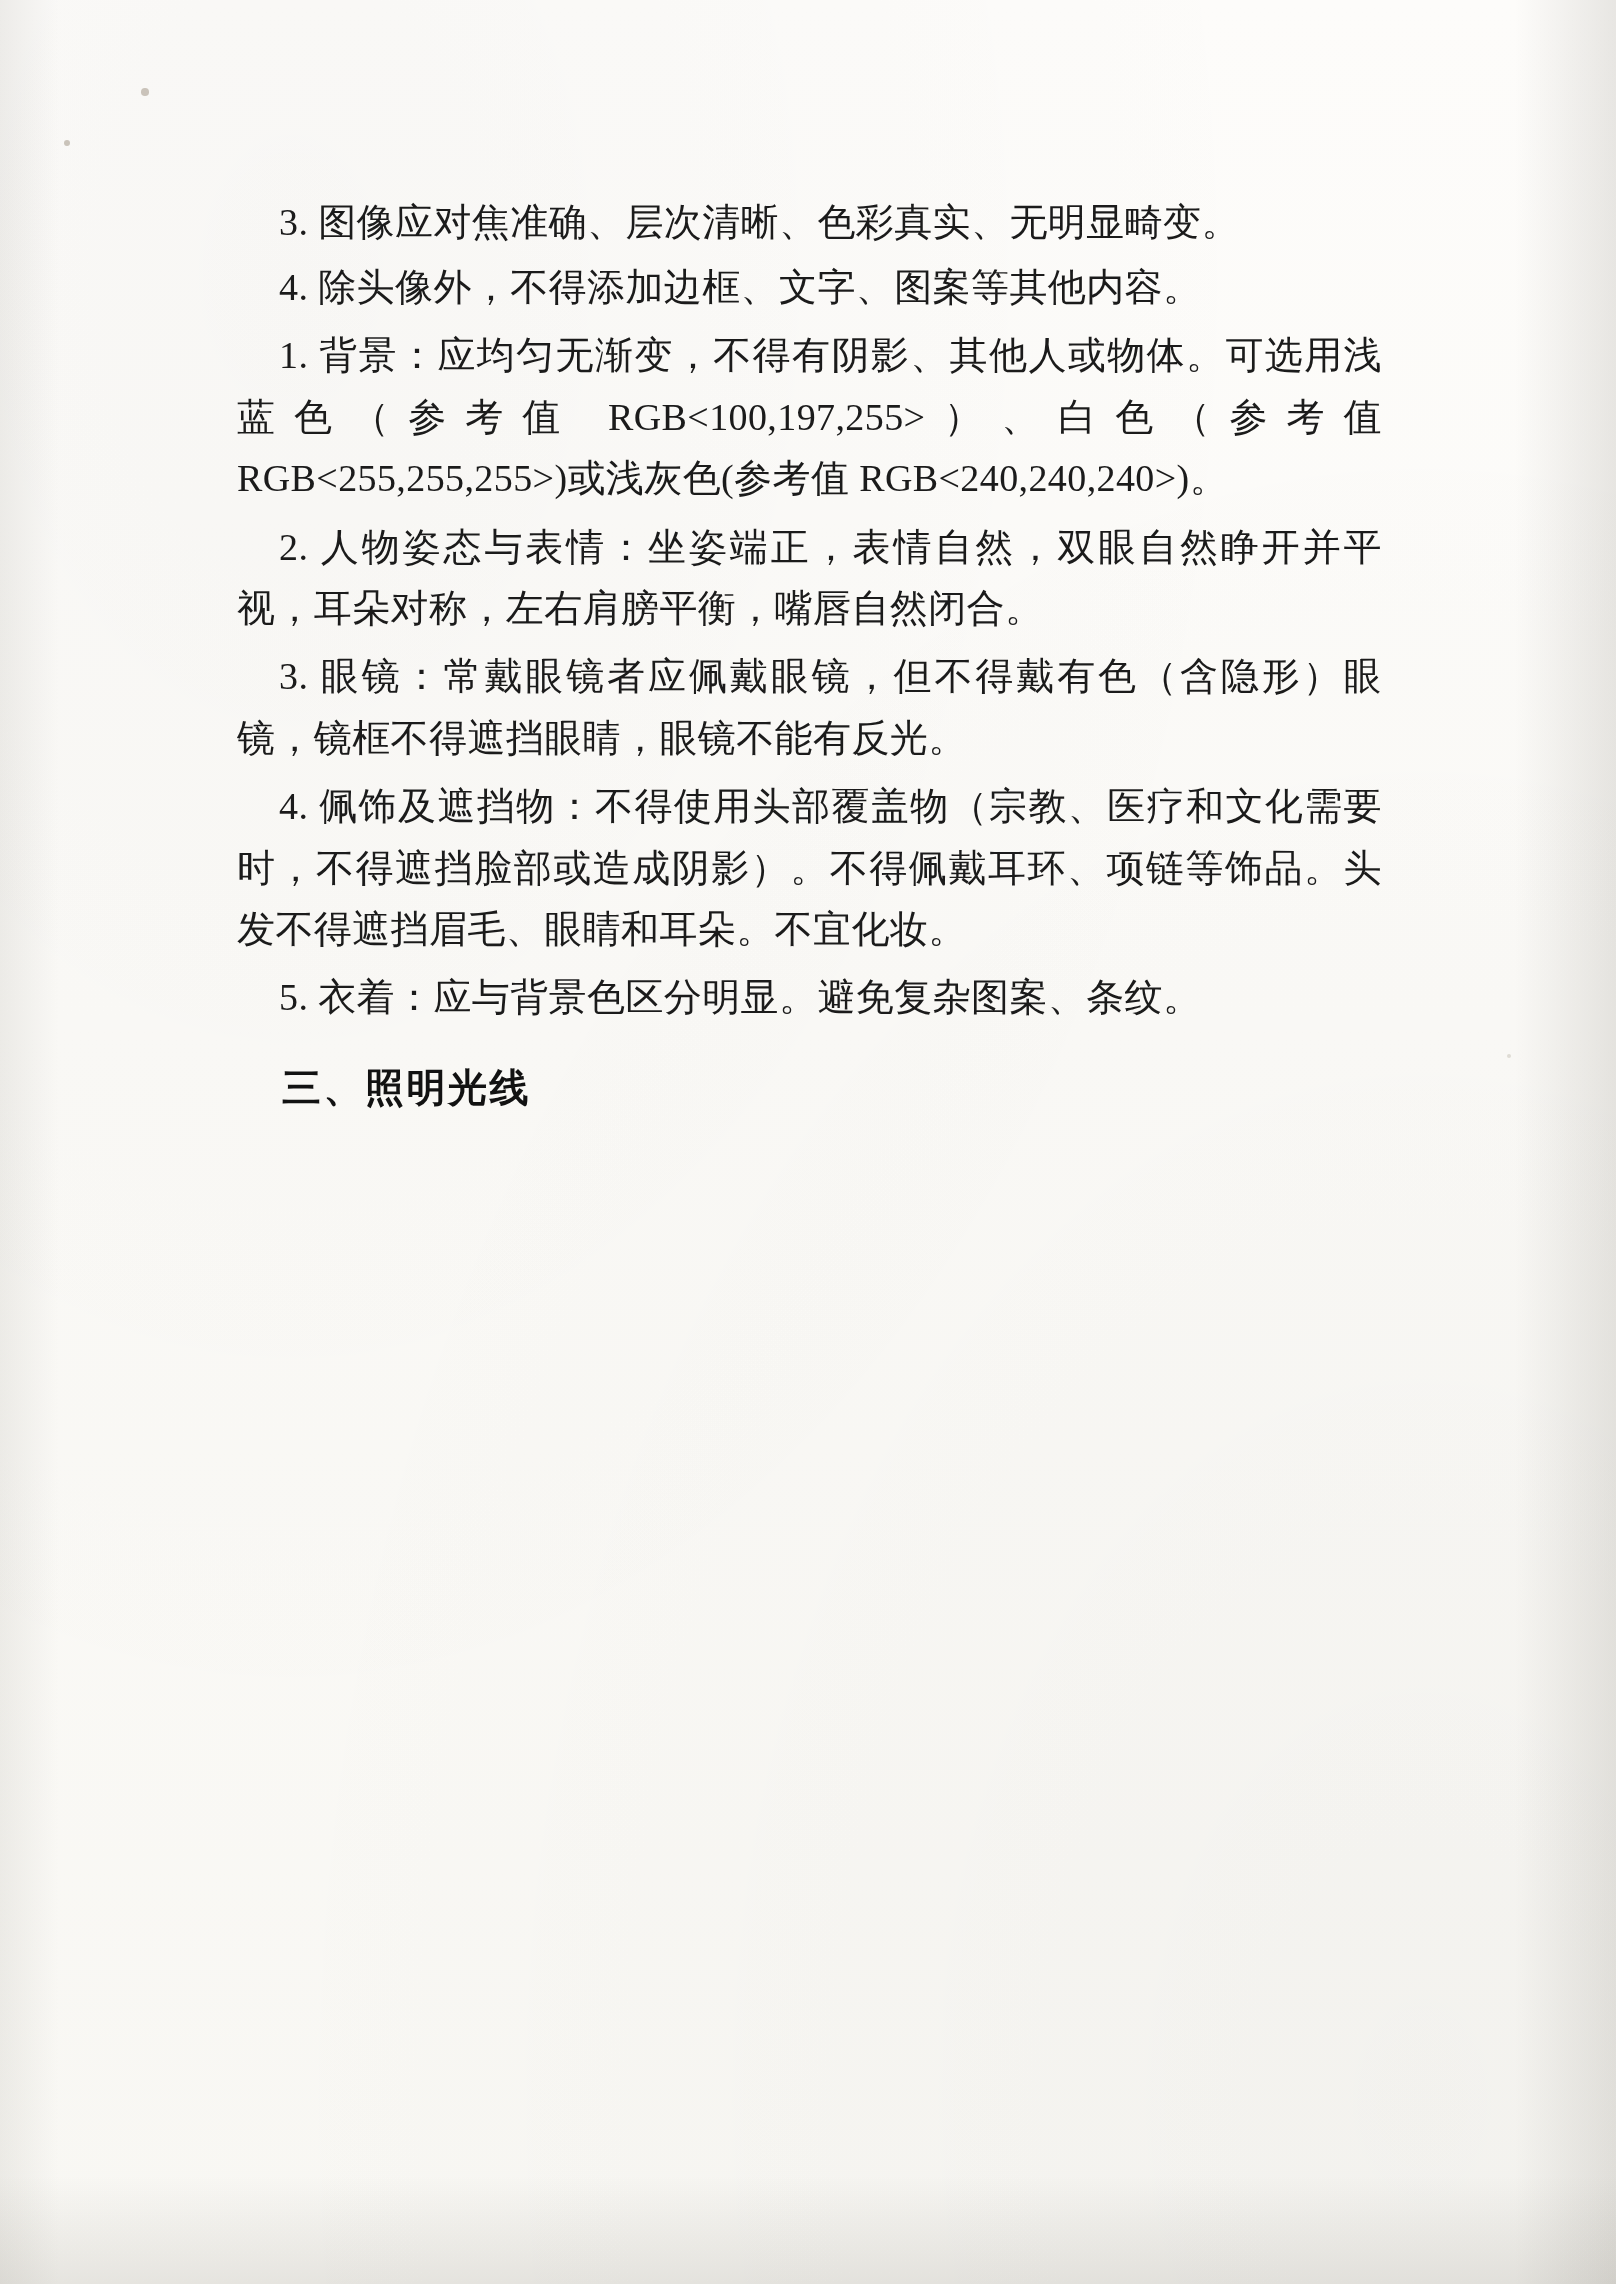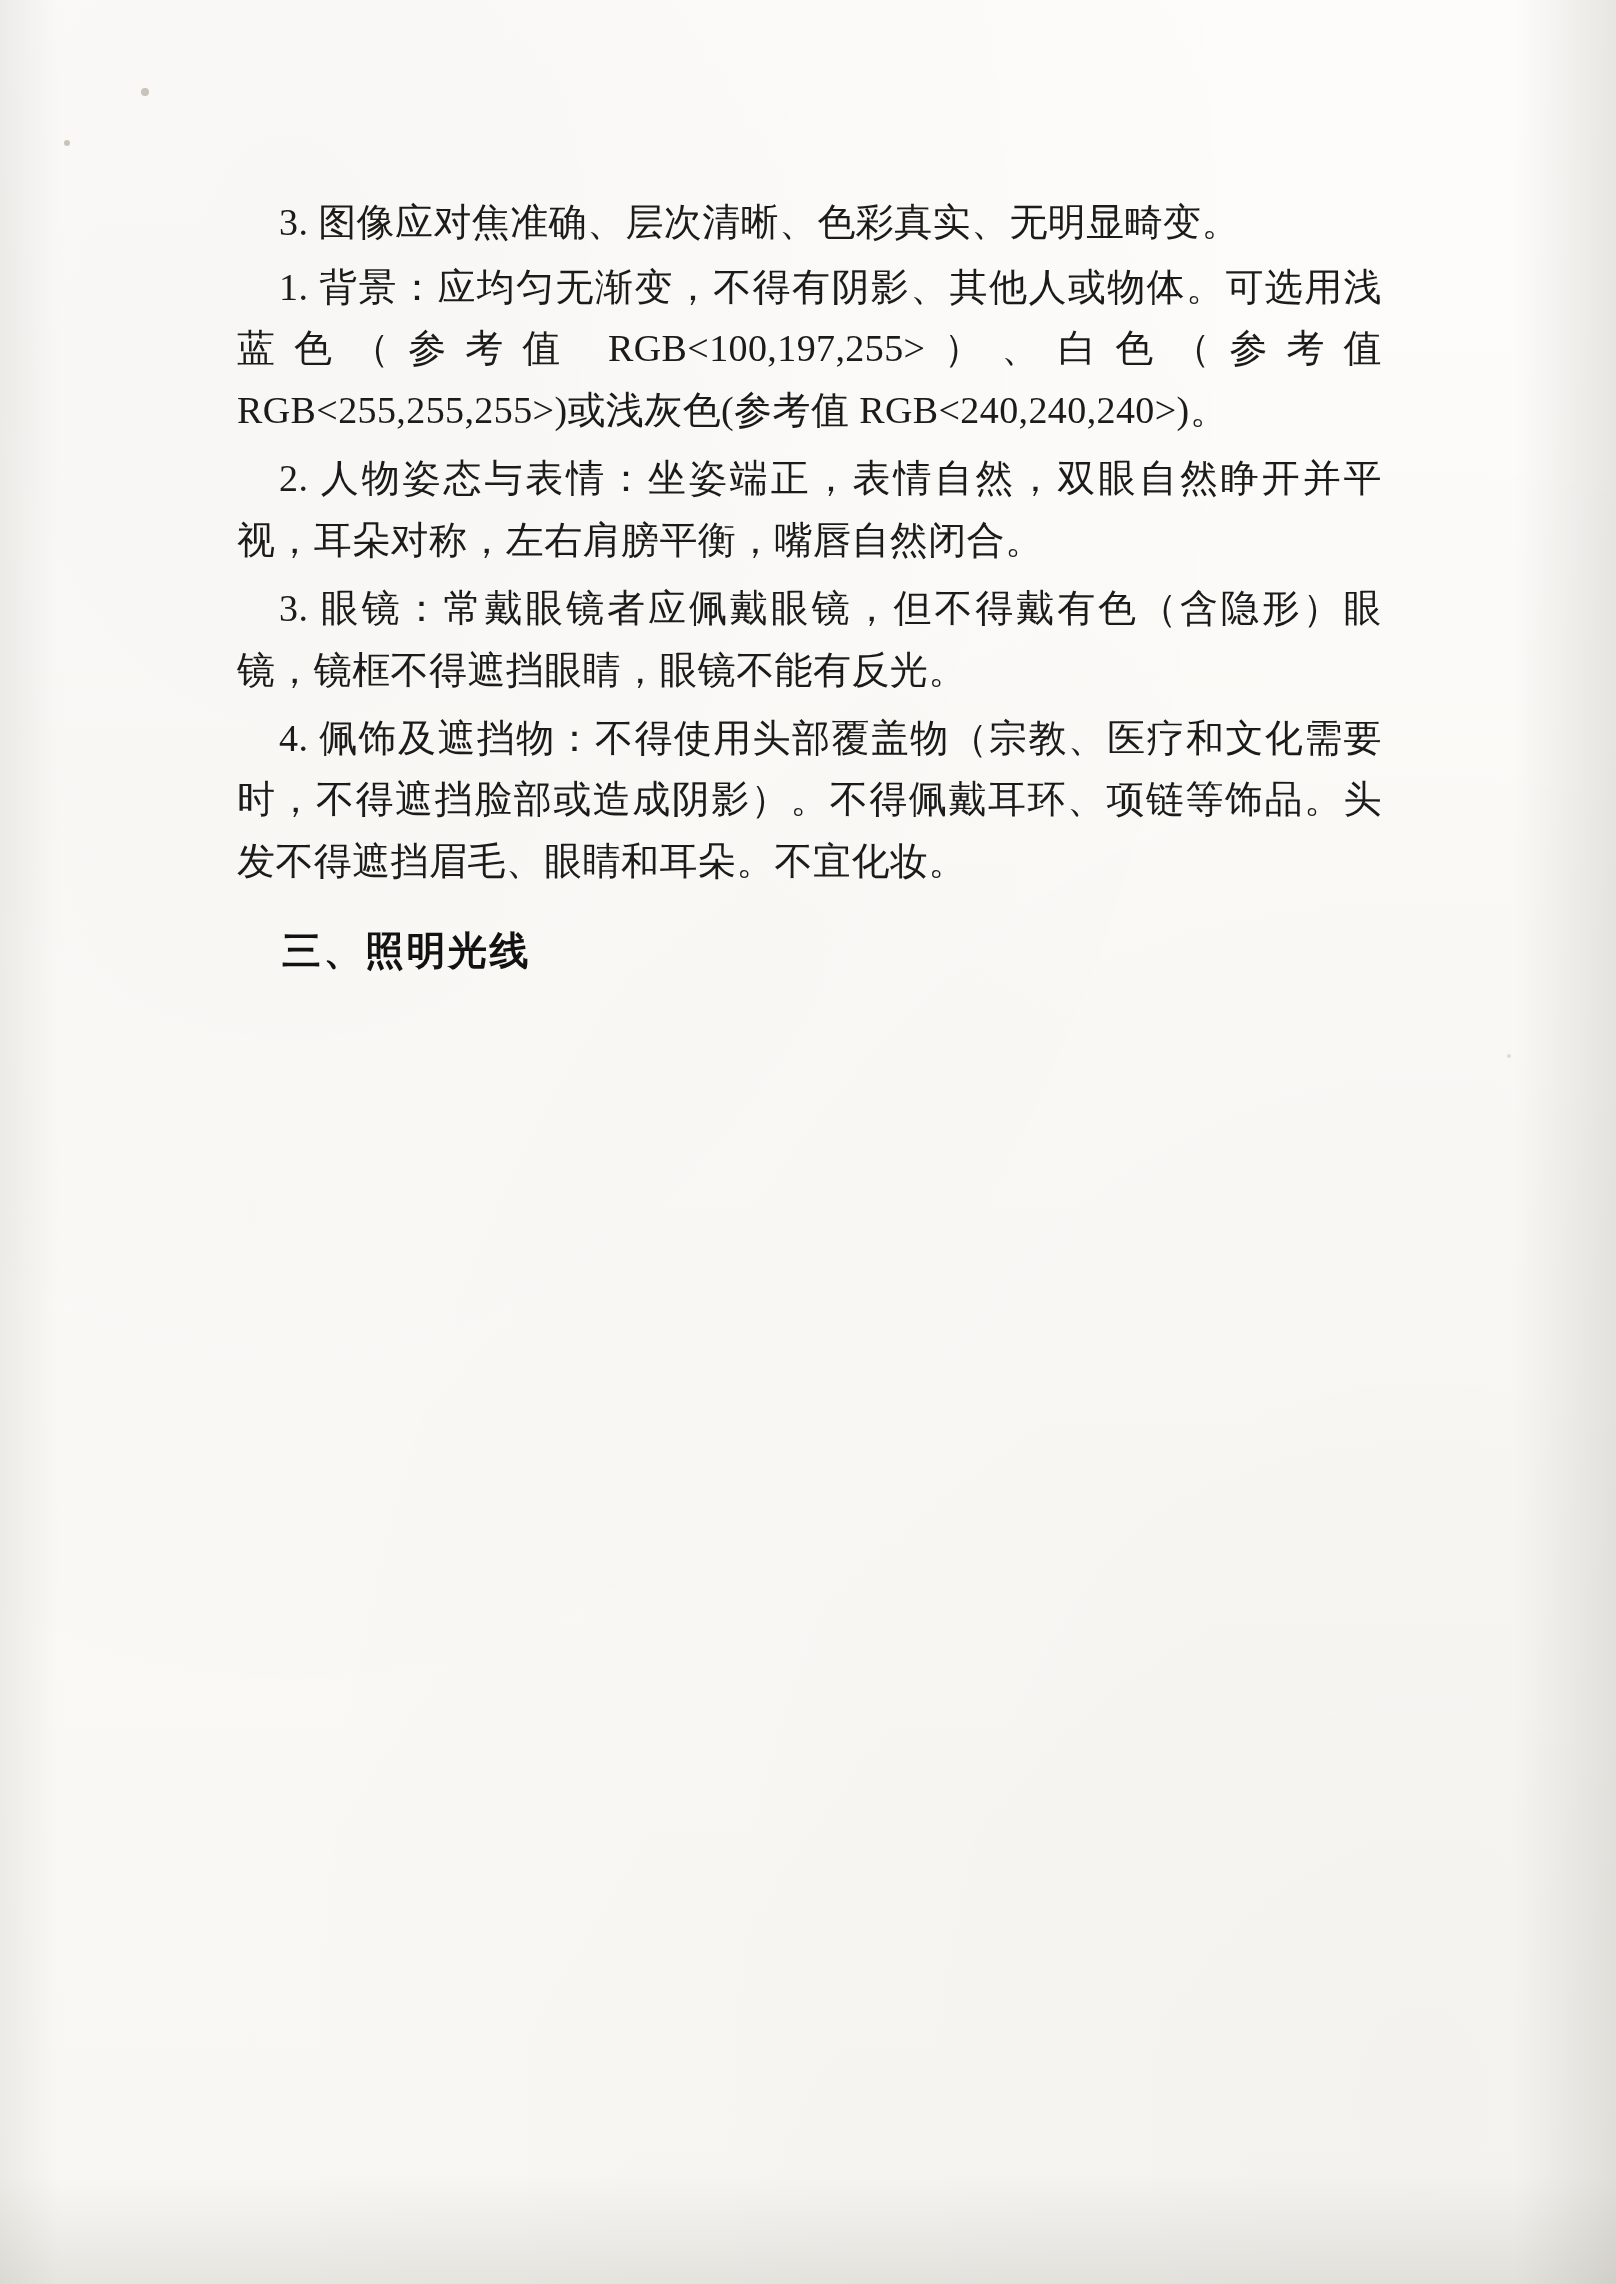--- a/index.html
+++ b/index.html
@@ -101,25 +101,27 @@
   <div class="edge-shade-right"></div>
   <div class="edge-shade-bottom"></div>
 
   <div class="speck" style="left:141px; top:88px; width:7.6px; height:7.6px;"></div>
   <div class="speck" style="left:64px; top:140px; width:5.9px; height:5.9px;"></div>
   <div class="speck" style="left:1507px; top:1054px; width:4.2px; height:4.2px; opacity:0.4;"></div>
 
   <div class="content">
 
     <p class="para indent tight">3. 图像应对焦准确、层次清晰、色彩真实、无明显畸变。</p>
+    <p class="para indent">4. 除头像外，不得添加边框、文字、图案等其他内容。</p>
 
 
     <p class="para indent">1. 背景：应均匀无渐变，不得有阴影、其他人或物体。可选用浅蓝色（参考值 RGB&lt;100,197,255&gt;）、白色（参考值 RGB&lt;255,255,255&gt;)或浅灰色(参考值 RGB&lt;240,240,240&gt;)。</p>
     <p class="para indent">2. 人物姿态与表情：坐姿端正，表情自然，双眼自然睁开并平视，耳朵对称，左右肩膀平衡，嘴唇自然闭合。</p>
     <p class="para indent">3. 眼镜：常戴眼镜者应佩戴眼镜，但不得戴有色（含隐形）眼镜，镜框不得遮挡眼睛，眼镜不能有反光。</p>
     <p class="para indent">4. 佩饰及遮挡物：不得使用头部覆盖物（宗教、医疗和文化需要时，不得遮挡脸部或造成阴影）。不得佩戴耳环、项链等饰品。头发不得遮挡眉毛、眼睛和耳朵。不宜化妆。</p>
+    <p class="para indent">5. 衣着：应与背景色区分明显。避免复杂图案、条纹。</p>
 
     <h2 class="heading">三、照明光线</h2>
 
 
   </div>
 </div>
 
 
 </body></html>

